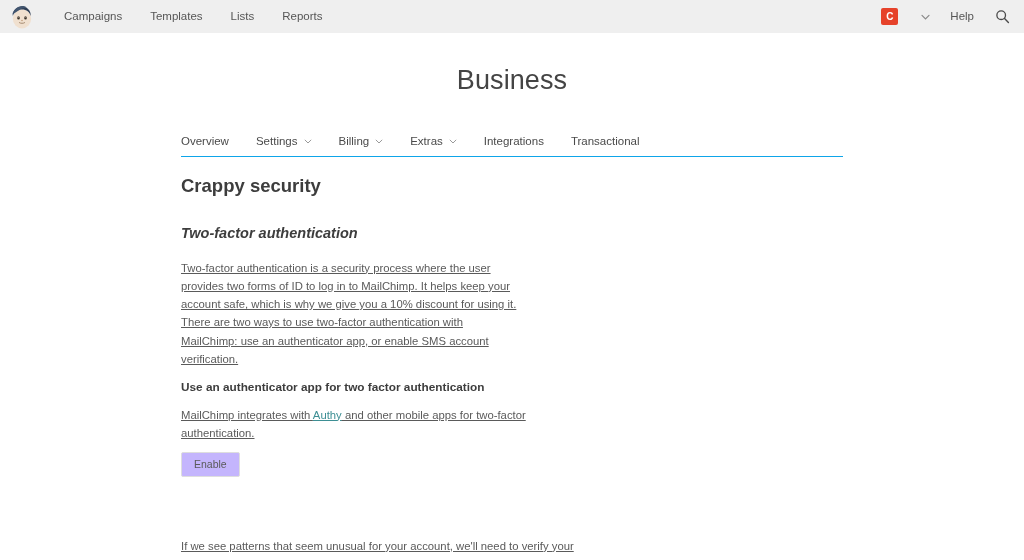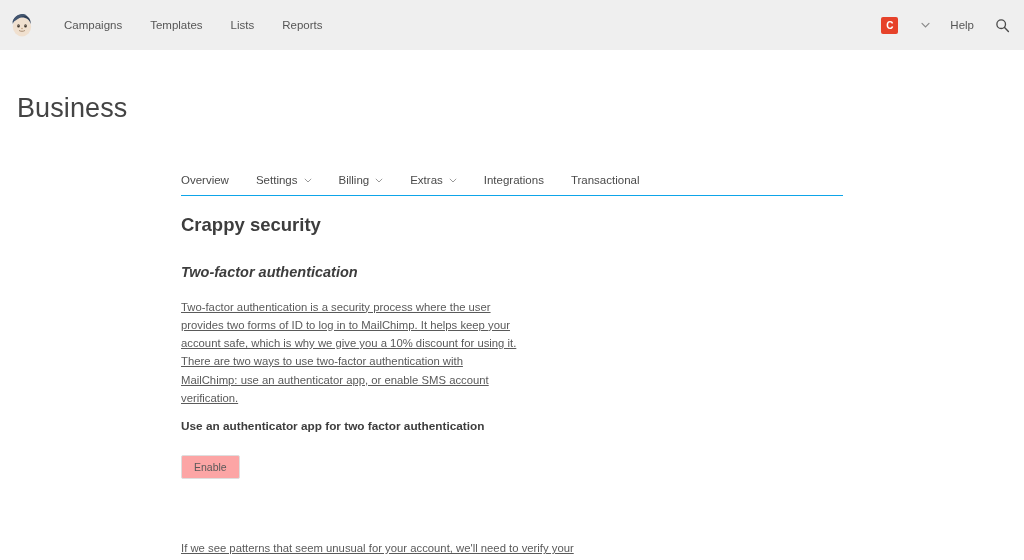--- a/index.html
+++ b/index.html
@@ -12,21 +12,21 @@
     overflow: hidden;
     background: #ffffff;
     font-family: "Liberation Sans", sans-serif;
     color: #4a4a4a;
     -webkit-font-smoothing: antialiased;
   }
 
   
   .topbar {
     position: relative;
-    height: 50px;
+    height: 33px;
     background: #efefef;
     display: flex;
     align-items: center;
     box-sizing: border-box;
     padding: 0 10px 0 8px;
   }
   .brand-logo {
     width: 28px;
     height: 28px;
     flex: 0 0 auto;
@@ -115,24 +115,25 @@
     cursor: pointer;
     color: #4a4a4a;
     margin-left: 2px;
   }
 
   
   .page {
     position: relative;
   }
   .page-title {
+    text-align: center;
     font-size: 27px;
     font-weight: normal;
     color: #444444;
-    margin: 17px;
+    margin: 6px;
     padding-top: 26px;
     letter-spacing: 0.1px;
   }
 
   .tabs-wrap {
     width: 662px;
     margin: 0 auto;
     padding-top: 33px;
   }
   .tabs {
@@ -208,21 +209,21 @@
 
   .spacer-28 { height: 28px; }
   .spacer-16 { height: 16px; }
   .spacer-12 { height: 12px; }
   .spacer-10 { height: 10px; }
   .spacer-44 { height: 44px; }
 
   
   .btn-secondary {
     display: inline-block;
-    background: #fca5a5;
+    background: #c4b5fd;
     border: 1px solid #dedede;
     border-radius: 2px;
     color: #5a5a5a;
     font-size: 10.5px;
     font-family: "Liberation Sans", sans-serif;
     padding: 5px 12px;
     cursor: pointer;
     line-height: 1.2;
   }
 </style>
@@ -329,20 +330,21 @@
     <div class="spacer-16"></div>
 
     <p class="body-copy">Two-factor authentication is a security process where the user provides two forms of ID to log in to MailChimp. It helps keep your account safe, which is why we give you a 10% discount for using it. There are two ways to use two-factor authentication with MailChimp: use an authenticator app, or enable SMS account verification.</p>
 
     <div class="spacer-12"></div>
 
     <h3 class="minor-title">Use an authenticator app for two factor authentication</h3>
 
     <div class="spacer-10"></div>
 
+    <p class="body-copy wide"><span>MailChimp integrates with </span><a class="inline-link">Authy</a><span> and other mobile apps for two-factor authentication.</span></p>
 
     <div class="spacer-10"></div>
 
     <button class="btn-secondary">Enable</button>
 
     <div class="spacer-44"></div>
 
 
     <div class="spacer-16"></div>
 

